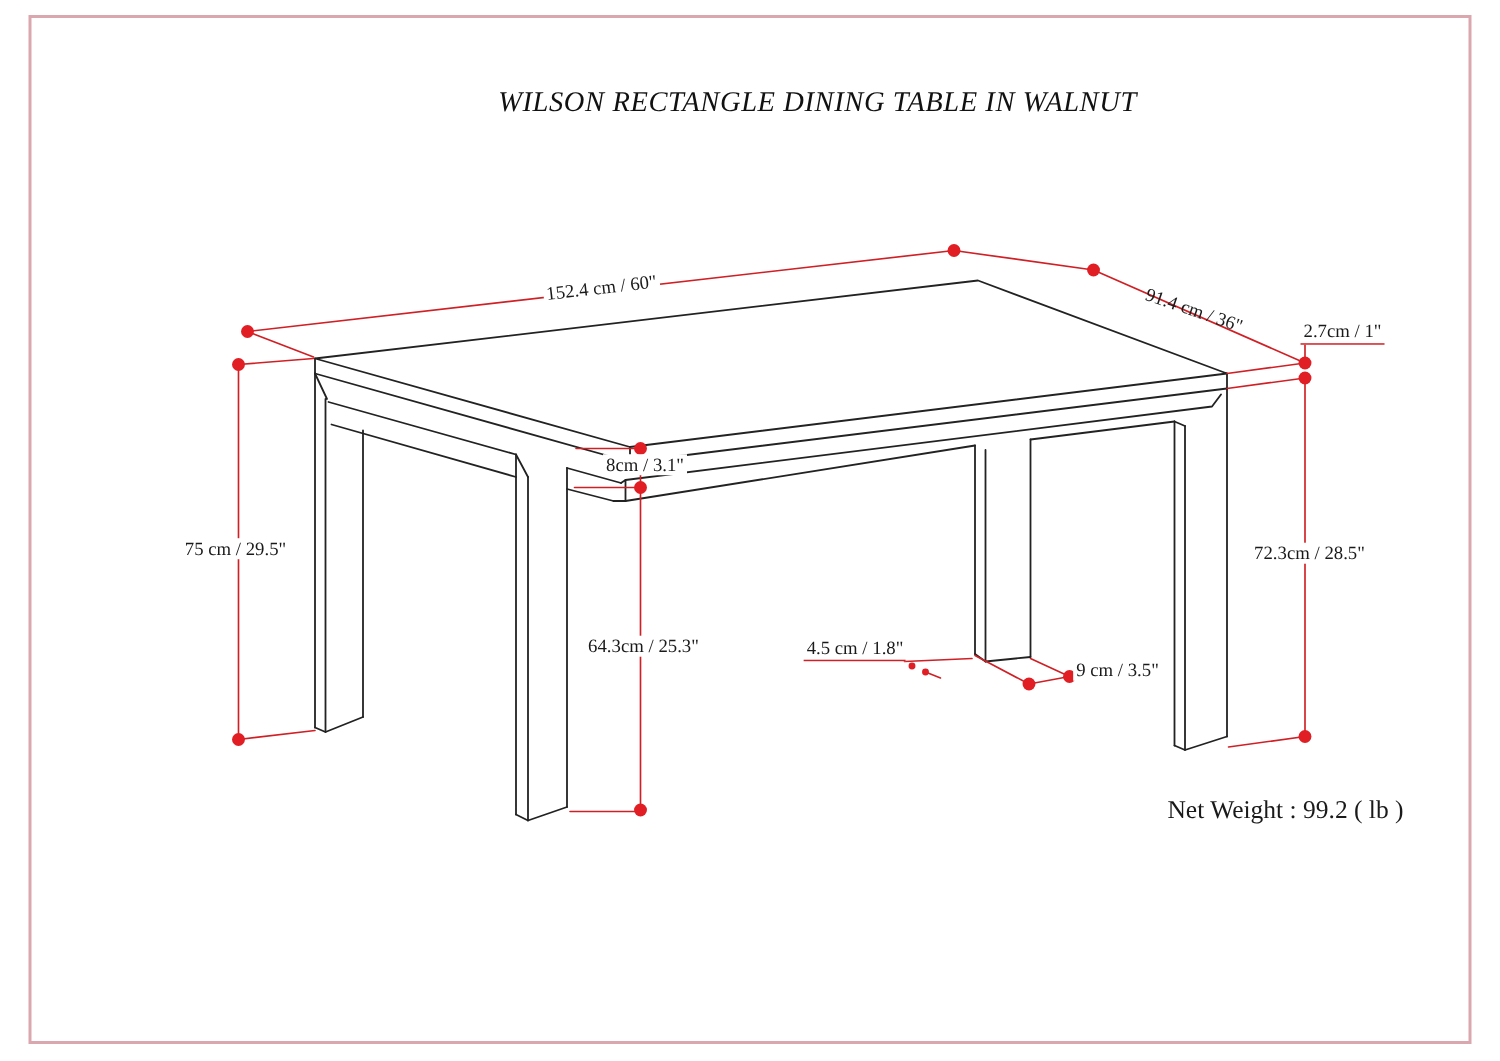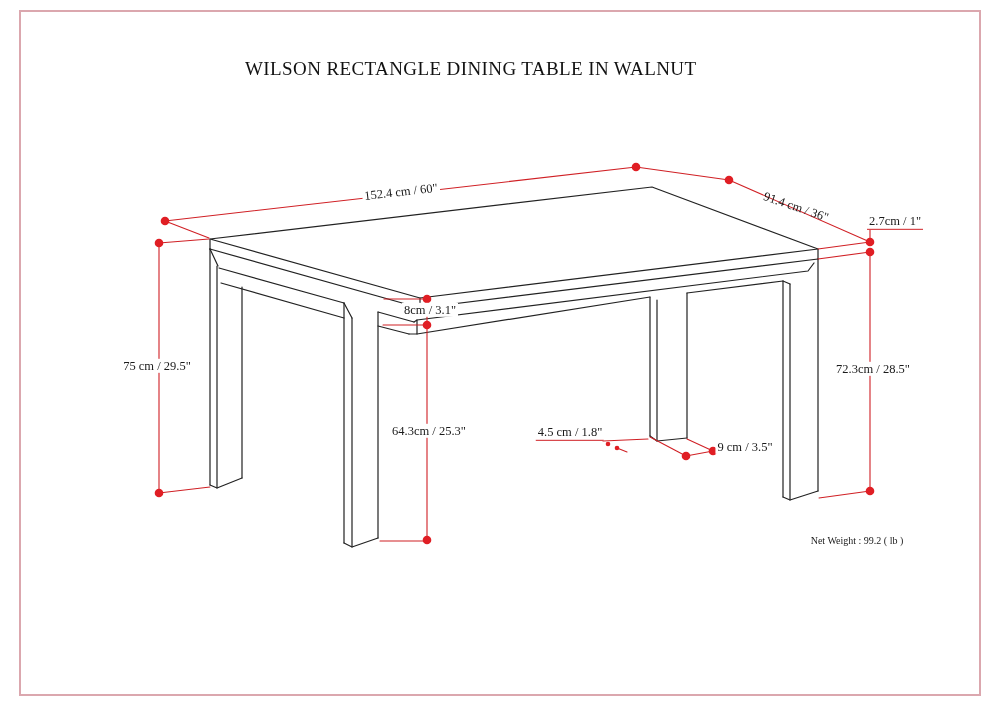--- a/index.html
+++ b/index.html
@@ -7,35 +7,36 @@
     width:1000px;height:707px;position:relative;overflow:hidden;
     background:#ffffff;
     font-family:"Liberation Serif","DejaVu Serif",serif;
   }
   .page-border{
     position:absolute;left:19px;top:10px;width:958px;height:682px;
     border:2px solid #dba7ae;pointer-events:none;
   }
   .title{
     position:absolute;left:245px;top:58px;width:600px;
-    font-size:19px;letter-spacing:.4px;color:#111;
+    text-align:center;font-size:19px;letter-spacing:.4px;color:#111;
     white-space:nowrap;
+    font-style:italic;
   }
   svg.drawing{position:absolute;left:0;top:0;}
   .dim-label{
     position:absolute;transform:translate(-50%,-50%);
     font-size:12.5px;color:#1a1a1a;background:#ffffff;
     padding:0 2px;white-space:nowrap;line-height:1.15;
   }
   .dim-label.rot-length{transform:translate(-50%,-50%) rotate(-6.5deg);}
   .dim-label.rot-depth{transform:translate(-50%,-50%) rotate(19deg);background:transparent;}
   .dim-label.red-underline{border-bottom:1px solid #d02025;padding-bottom:1px;}
   .net-weight{
     position:absolute;transform:translate(-50%,-50%);
-    font-size:10px;color:#1a1a1a;white-space:nowrap;
+    font-size:17px;color:#1a1a1a;white-space:nowrap;
   }
 </style>
 </head>
 <body>
 
 <div class="page-border"></div>
 
 <div class="title">WILSON RECTANGLE DINING TABLE IN WALNUT</div>
 
 <svg class="drawing" width="1000" height="707" viewBox="0 0 1000 707">

